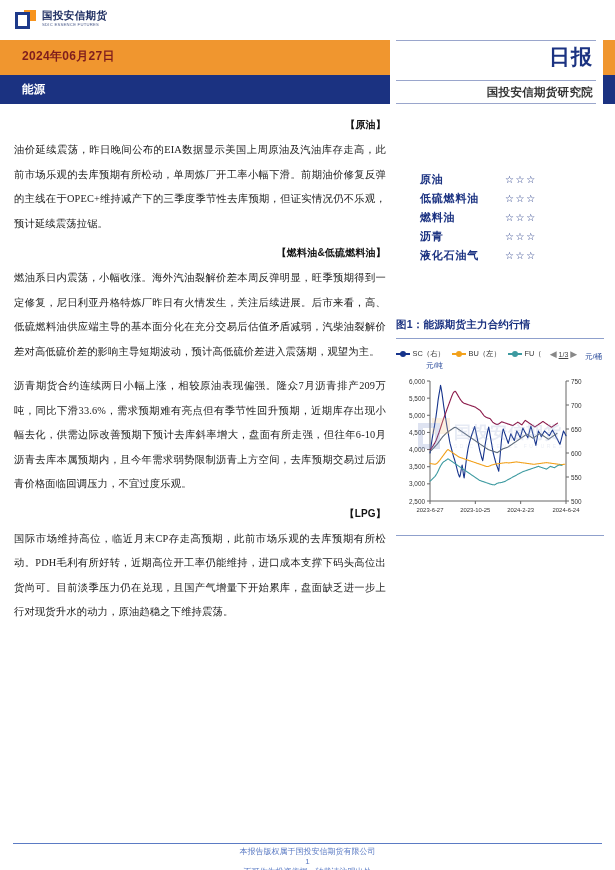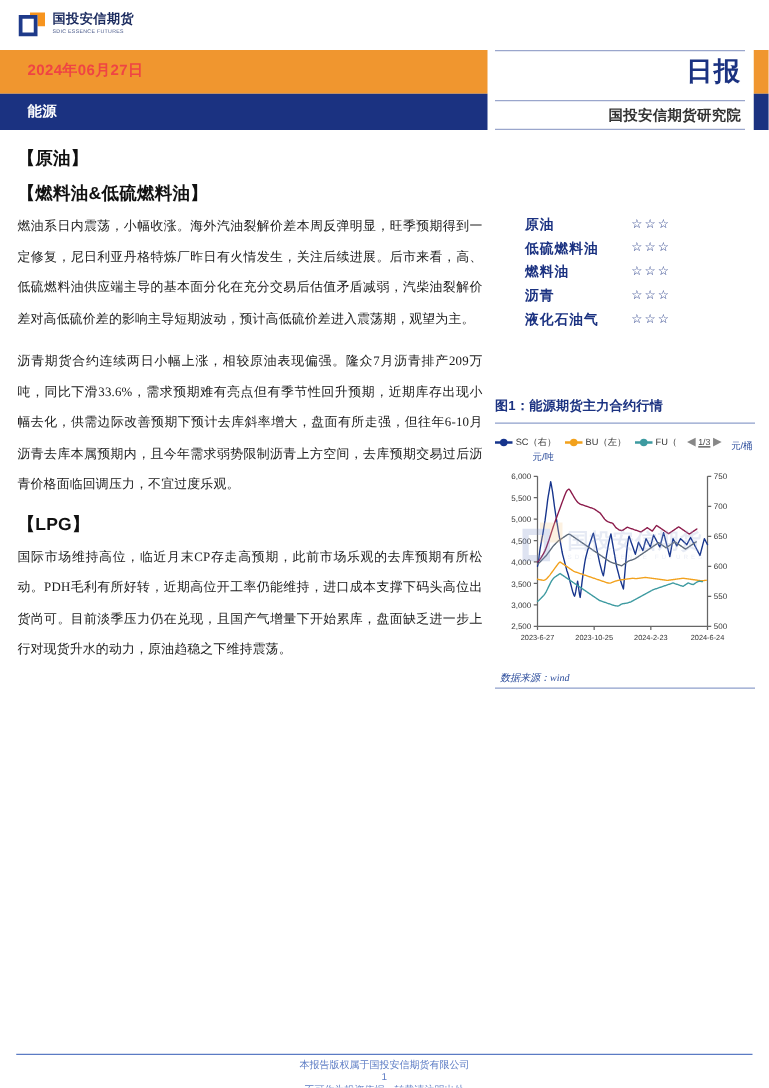--- a/index.html
+++ b/index.html
@@ -73,21 +73,21 @@
     left: 0; top: 75px;
     width: 390px; height: 29px;
     background: #1b3281;
   }
   .band-date {
     position: absolute;
     left: 22px; top: 48px;
     font-family: "Liberation Sans", sans-serif;
     font-size: 12px;
     font-weight: bold;
-    color: #ef4444;
+    color: #7f1d1d;
     letter-spacing: 0.3px;
   }
   .band-sector {
     position: absolute;
     left: 22px; top: 82px;
     font-family: "Liberation Sans", sans-serif;
     font-size: 11.5px;
     font-weight: bold;
     color: #ffffff;
     letter-spacing: 0.3px;
@@ -149,25 +149,26 @@
 
   
   .left-col {
     position: absolute;
     left: 14px; top: 118px;
     width: 372px;
   }
   .sec { margin-bottom: 10px; }
   .sec-title {
     font-family: "Liberation Sans", sans-serif;
-    font-size: 14px;
+    font-size: 10px;
     font-weight: bold;
     color: #111111;
     margin-bottom: 6px;
     letter-spacing: 0.2px;
+    text-align: right;
   }
   .sec-body {
     font-family: "Liberation Serif", "DejaVu Serif", serif;
     font-size: 10.3px;
     color: #1a1a1a;
     line-height: 24.5px;
     text-align: justify;
     text-justify: inter-ideograph;
     letter-spacing: 0.15px;
   }
@@ -402,20 +403,21 @@
   <div class="hr-line-mid"></div>
   <div class="hr-line-bot"></div>
   <div class="report-type">日报</div>
   <div class="institute">国投安信期货研究院</div>
 </div>
 
 <div class="left-col">
 
   <div class="sec">
     <div class="sec-title">【原油】</div>
+    <div class="sec-body">油价延续震荡，昨日晚间公布的EIA数据显示美国上周原油及汽油库存走高，此前市场乐观的去库预期有所松动，单周炼厂开工率小幅下滑。前期油价修复反弹的主线在于OPEC+维持减产下的三季度季节性去库预期，但证实情况仍不乐观，预计延续震荡拉锯。</div>
   </div>
 
   <div class="sec">
     <div class="sec-title">【燃料油&amp;低硫燃料油】</div>
     <div class="sec-body">燃油系日内震荡，小幅收涨。海外汽油裂解价差本周反弹明显，旺季预期得到一定修复，尼日利亚丹格特炼厂昨日有火情发生，关注后续进展。后市来看，高、低硫燃料油供应端主导的基本面分化在充分交易后估值矛盾减弱，汽柴油裂解价差对高低硫价差的影响主导短期波动，预计高低硫价差进入震荡期，观望为主。</div>
   </div>
 
   <div class="sec">
     <div class="sec-body">沥青期货合约连续两日小幅上涨，相较原油表现偏强。隆众7月沥青排产209万吨，同比下滑33.6%，需求预期难有亮点但有季节性回升预期，近期库存出现小幅去化，供需边际改善预期下预计去库斜率增大，盘面有所走强，但往年6-10月沥青去库本属预期内，且今年需求弱势限制沥青上方空间，去库预期交易过后沥青价格面临回调压力，不宜过度乐观。</div>
   </div>
@@ -530,21 +532,20 @@
         <line x1="170" y1="128" x2="170" y2="131" stroke="#666" stroke-width="1"></line>
         <text x="170" y="139" text-anchor="middle" font-family="Liberation Sans, sans-serif" font-size="5.9" fill="#333">2024-6-24</text>
         <polyline points="34.00,80.00 34.50,78.08 35.00,74.24 35.51,70.40 36.01,66.56 36.51,63.68 37.01,60.80 37.51,57.92 38.01,55.52 38.52,52.64 39.02,49.28 39.52,46.40 40.02,43.52 40.52,39.68 41.03,35.84 41.53,32.00 42.03,27.68 42.53,24.32 43.03,21.44 43.54,18.56 44.04,15.68 44.54,12.32 45.04,14.72 45.54,17.60 46.04,20.48 46.55,24.32 47.05,28.16 47.55,32.00 48.05,35.36 48.55,38.72 49.06,41.60 49.56,44.96 50.06,47.84 50.56,51.20 51.06,54.08 51.56,56.96 52.07,59.36 52.57,62.24 53.07,65.12 53.57,68.00 54.07,70.40 54.58,72.32 55.08,74.24 55.58,76.16 56.08,78.08 56.58,80.00 57.08,81.92 57.59,83.84 58.09,85.28 58.59,86.72 59.09,88.64 59.59,90.56 60.10,92.48 60.60,94.40 61.10,96.32 61.60,98.24 62.10,100.16 62.61,101.60 63.11,103.04 63.61,104.00 64.11,102.56 64.61,100.16 65.11,97.28 65.62,94.40 66.12,92.00 66.62,95.36 67.12,99.20 67.62,102.56 68.13,104.96 68.63,101.12 69.13,96.80 69.63,92.48 70.13,88.64 70.63,84.80 71.14,81.44 71.64,78.08 72.14,75.20 72.64,72.80 73.14,70.88 73.65,68.96 74.15,67.04 74.65,65.60 75.15,63.68 75.65,62.24 76.15,60.80 76.66,59.36 77.16,57.92 77.66,56.48 78.16,55.04 78.66,53.60 79.17,55.52 79.67,57.92 80.17,60.32 80.67,62.72 81.17,65.12 81.68,67.52 82.18,69.92 82.68,72.32 83.18,74.72 83.68,77.12 84.18,79.04 84.69,80.96 85.19,82.88 85.69,84.80 86.19,86.24 86.69,87.68 87.20,84.80 87.70,81.44 88.20,78.08 88.70,74.72 89.20,71.36 89.70,68.48 90.21,65.60 90.71,62.72 91.21,60.32 91.71,57.92 92.21,56.00 92.72,54.08 93.22,56.96 93.72,59.84 94.22,62.72 94.72,65.60 95.23,68.48 95.73,71.36 96.23,74.24 96.73,77.12 97.23,80.00 97.73,81.92 98.24,83.84 98.74,85.76 99.24,87.68 99.74,89.60 100.24,91.04 100.75,92.48 101.25,93.92 101.75,95.36 102.25,96.80 102.75,98.24 103.25,92.48 103.76,86.72 104.26,80.96 104.76,75.20 105.26,69.44 105.76,64.64 106.27,60.80 106.77,57.92 107.27,56.00 107.77,57.44 108.27,58.88 108.77,60.32 109.28,61.76 109.78,63.20 110.28,64.64 110.78,66.08 111.28,67.52 111.79,68.96 112.29,70.40 112.79,68.48 113.29,66.56 113.79,64.64 114.30,62.72 114.80,60.80 115.30,61.76 115.80,62.72 116.30,63.68 116.80,64.64 117.31,65.60 117.81,66.56 118.31,67.52 118.81,65.60 119.31,63.68 119.82,61.76 120.32,59.84 120.82,57.92 121.32,58.88 121.82,59.84 122.32,60.80 122.83,61.76 123.33,62.72 123.83,63.68 124.33,64.64 124.83,62.72 125.34,60.80 125.84,58.88 126.34,56.96 126.84,55.04 127.34,56.00 127.85,56.96 128.35,57.92 128.85,58.88 129.35,59.84 129.85,60.80 130.35,61.76 130.86,62.72 131.36,63.68 131.86,64.64 132.36,62.72 132.86,60.80 133.37,58.88 133.87,56.96 134.37,55.04 134.87,53.12 135.37,55.04 135.87,56.96 136.38,58.88 136.88,60.80 137.38,62.72 137.88,64.64 138.38,66.56 138.89,68.48 139.39,70.40 139.89,72.32 140.39,69.44 140.89,66.56 141.39,63.68 141.90,60.80 142.40,57.92 142.90,58.88 143.40,59.84 143.90,60.80 144.41,61.76 144.91,62.72 145.41,63.68 145.91,62.72 146.41,61.76 146.92,60.80 147.42,59.84 147.92,58.88 148.42,57.92 148.92,58.40 149.42,58.88 149.93,59.36 150.43,59.84 150.93,60.32 151.43,60.80 151.93,61.28 152.44,61.76 152.94,62.24 153.44,62.72 153.94,61.76 154.44,60.80 154.94,59.84 155.45,58.88 155.95,57.92 156.45,56.96 156.95,57.92 157.45,58.88 157.96,59.84 158.46,60.80 158.96,61.76 159.46,62.72 159.96,63.68 160.46,64.64 160.97,65.60 161.47,66.56 161.97,67.52 162.47,68.48 162.97,69.44 163.48,70.40 163.98,71.36 164.48,69.44 164.98,67.52 165.48,65.60 165.99,63.68 166.49,61.76 166.99,59.84 167.49,57.92 167.99,58.88 168.49,59.84 169.00,60.80 169.50,61.76 170.00,62.72" fill="none" stroke="#16348c" stroke-width="1.1" stroke-linejoin="round" stroke-linecap="round"></polyline>
         <polyline points="34.00,90.29 34.50,90.46 35.00,90.63 35.51,90.70 36.01,90.80 36.51,90.90 37.01,90.97 37.51,91.04 38.01,91.14 38.52,91.25 39.02,91.31 39.52,91.14 40.02,90.97 40.52,90.63 41.03,90.29 41.53,89.77 42.03,89.26 42.53,88.64 43.03,88.06 43.54,87.47 44.04,86.86 44.54,86.17 45.04,85.49 45.54,84.80 46.04,84.11 46.55,83.43 47.05,82.74 47.55,82.06 48.05,81.37 48.55,80.69 49.06,80.00 49.56,79.31 50.06,78.63 50.56,77.94 51.06,77.43 51.56,76.91 52.07,76.57 52.57,76.91 53.07,77.26 53.57,77.60 54.07,77.94 54.58,78.29 55.08,78.63 55.58,78.97 56.08,79.31 56.58,79.66 57.08,80.00 57.59,80.34 58.09,80.69 58.59,81.03 59.09,81.37 59.59,81.71 60.10,82.06 60.60,82.40 61.10,82.74 61.60,83.09 62.10,83.43 62.61,83.77 63.11,84.11 63.61,84.29 64.11,84.46 64.61,84.63 65.11,84.80 65.62,84.97 66.12,85.14 66.62,85.31 67.12,85.49 67.62,85.66 68.13,85.83 68.63,86.00 69.13,86.17 69.63,86.34 70.13,86.51 70.63,86.69 71.14,86.86 71.64,87.03 72.14,87.20 72.64,87.37 73.14,87.54 73.65,87.71 74.15,87.89 74.65,88.06 75.15,88.23 75.65,88.40 76.15,88.57 76.66,88.74 77.16,88.91 77.66,89.09 78.16,89.26 78.66,89.43 79.17,89.60 79.67,89.77 80.17,89.94 80.67,90.11 81.17,90.29 81.68,90.46 82.18,90.63 82.68,90.80 83.18,90.97 83.68,91.14 84.18,91.31 84.69,91.49 85.19,91.66 85.69,91.83 86.19,92.00 86.69,92.17 87.20,92.34 87.70,92.51 88.20,92.69 88.70,92.86 89.20,93.03 89.70,93.20 90.21,93.37 90.71,93.44 91.21,93.51 91.71,93.54 92.21,93.44 92.72,93.30 93.22,93.10 93.72,92.89 94.22,92.69 94.72,92.48 95.23,92.27 95.73,92.07 96.23,91.93 96.73,91.79 97.23,91.66 97.73,91.52 98.24,91.38 98.74,91.25 99.24,91.14 99.74,91.04 100.24,90.97 100.75,90.90 101.25,90.83 101.75,90.77 102.25,90.70 102.75,90.63 103.25,90.56 103.76,90.49 104.26,90.42 104.76,90.35 105.26,90.29 105.76,90.22 106.27,90.15 106.77,90.08 107.27,90.01 107.77,89.94 108.27,89.87 108.77,89.81 109.28,89.74 109.78,89.67 110.28,89.60 110.78,89.67 111.28,89.74 111.79,89.81 112.29,89.87 112.79,89.94 113.29,89.87 113.79,89.81 114.30,89.74 114.80,89.67 115.30,89.60 115.80,89.53 116.30,89.46 116.80,89.39 117.31,89.33 117.81,89.26 118.31,89.19 118.81,89.12 119.31,89.05 119.82,88.98 120.32,88.91 120.82,88.98 121.32,89.05 121.82,89.12 122.32,89.19 122.83,89.26 123.33,89.33 123.83,89.39 124.33,89.46 124.83,89.53 125.34,89.60 125.84,89.67 126.34,89.74 126.84,89.81 127.34,89.87 127.85,89.94 128.35,90.01 128.85,90.08 129.35,90.15 129.85,90.22 130.35,90.29 130.86,90.35 131.36,90.42 131.86,90.49 132.36,90.56 132.86,90.63 133.37,90.70 133.87,90.77 134.37,90.83 134.87,90.90 135.37,90.97 135.87,91.04 136.38,91.11 136.88,91.18 137.38,91.25 137.88,91.31 138.38,91.25 138.89,91.18 139.39,91.11 139.89,91.04 140.39,90.97 140.89,90.90 141.39,90.83 141.90,90.77 142.40,90.70 142.90,90.63 143.40,90.56 143.90,90.49 144.41,90.42 144.91,90.35 145.41,90.29 145.91,90.22 146.41,90.15 146.92,90.08 147.42,90.01 147.92,89.94 148.42,89.87 148.92,89.81 149.42,89.74 149.93,89.67 150.43,89.60 150.93,89.67 151.43,89.74 151.93,89.81 152.44,89.87 152.94,89.94 153.44,90.01 153.94,90.08 154.44,90.15 154.94,90.22 155.45,90.29 155.95,90.35 156.45,90.42 156.95,90.49 157.45,90.56 157.96,90.63 158.46,90.70 158.96,90.77 159.46,90.83 159.96,90.90 160.46,90.97 160.97,91.04 161.47,91.11 161.97,91.18 162.47,91.25 162.97,91.31 163.48,91.38 163.98,91.45 164.48,91.52 164.98,91.59 165.48,91.66 165.99,91.59 166.49,91.52 166.99,91.45 167.49,91.38 167.99,91.31 168.49,91.25 169.00,91.18" fill="none" stroke="#f2a11c" stroke-width="1.1" stroke-linejoin="round" stroke-linecap="round"></polyline>
         <polyline points="34.00,108.11 34.50,107.77 35.00,107.43 35.51,106.91 36.01,106.40 36.51,105.89 37.01,105.37 37.51,104.86 38.01,104.34 38.52,103.83 39.02,103.31 39.52,102.63 40.02,101.94 40.52,101.09 41.03,100.23 41.53,99.20 42.03,98.17 42.53,97.14 43.03,96.11 43.54,95.09 44.04,94.06 44.54,93.03 45.04,92.17 45.54,91.31 46.04,90.63 46.55,89.94 47.05,89.43 47.55,88.91 48.05,88.57 48.55,88.23 49.06,87.89 49.56,87.54 50.06,87.20 50.56,86.86 51.06,86.51 51.56,86.17 52.07,85.83 52.57,86.17 53.07,86.51 53.57,86.86 54.07,87.20 54.58,87.54 55.08,87.89 55.58,88.23 56.08,88.57 56.58,88.91 57.08,89.26 57.59,89.60 58.09,89.94 58.59,90.29 59.09,90.63 59.59,90.97 60.10,91.31 60.60,91.66 61.10,92.00 61.60,92.34 62.10,92.69 62.61,93.03 63.11,93.37 63.61,93.71 64.11,94.06 64.61,94.40 65.11,94.74 65.62,95.09 66.12,95.43 66.62,95.77 67.12,96.11 67.62,96.46 68.13,96.80 68.63,97.14 69.13,97.49 69.63,97.83 70.13,98.17 70.63,98.51 71.14,98.86 71.64,99.20 72.14,99.54 72.64,99.89 73.14,100.23 73.65,100.57 74.15,100.91 74.65,101.26 75.15,101.60 75.65,101.94 76.15,102.29 76.66,102.63 77.16,102.97 77.66,103.31 78.16,103.66 78.66,104.00 79.17,104.34 79.67,104.69 80.17,105.03 80.67,105.37 81.17,105.71 81.68,106.06 82.18,106.40 82.68,106.74 83.18,107.09 83.68,107.43 84.18,107.60 84.69,107.77 85.19,107.94 85.69,108.11 86.19,108.29 86.69,108.46 87.20,108.63 87.70,108.80 88.20,108.97 88.70,109.14 89.20,109.31 89.70,109.49 90.21,109.66 90.71,109.83 91.21,110.00 91.71,110.17 92.21,110.34 92.72,110.51 93.22,110.69 93.72,110.86 94.22,111.03 94.72,111.20 95.23,111.37 95.73,111.54 96.23,111.61 96.73,111.68 97.23,111.75 97.73,111.82 98.24,111.89 98.74,111.71 99.24,111.54 99.74,111.20 100.24,110.86 100.75,110.51 101.25,110.34 101.75,110.17 102.25,110.00 102.75,109.90 103.25,109.83 103.76,109.76 104.26,109.69 104.76,109.62 105.26,109.55 105.76,109.49 106.27,109.31 106.77,109.14 107.27,108.97 107.77,108.80 108.27,108.63 108.77,108.46 109.28,108.18 109.78,107.91 110.28,107.63 110.78,107.36 111.28,107.09 111.79,106.81 112.29,106.54 112.79,106.26 113.29,105.99 113.79,105.71 114.30,105.44 114.80,105.17 115.30,104.89 115.80,104.62 116.30,104.34 116.80,104.07 117.31,103.79 117.81,103.52 118.31,103.25 118.81,102.97 119.31,102.70 119.82,102.42 120.32,102.15 120.82,101.87 121.32,101.60 121.82,101.33 122.32,101.05 122.83,100.78 123.33,100.50 123.83,100.23 124.33,99.95 124.83,99.68 125.34,99.41 125.84,99.13 126.34,98.86 126.84,98.69 127.34,98.51 127.85,98.34 128.35,98.17 128.85,98.00 129.35,97.83 129.85,97.66 130.35,97.49 130.86,97.31 131.36,97.14 131.86,96.97 132.36,96.80 132.86,96.63 133.37,96.46 133.87,96.29 134.37,96.11 134.87,95.94 135.37,95.77 135.87,95.60 136.38,95.43 136.88,95.26 137.38,95.09 137.88,94.91 138.38,94.74 138.89,94.57 139.39,94.40 139.89,94.23 140.39,94.06 140.89,93.89 141.39,93.71 141.90,93.54 142.40,93.37 142.90,93.54 143.40,93.71 143.90,93.89 144.41,94.06 144.91,94.23 145.41,94.40 145.91,94.57 146.41,94.74 146.92,94.91 147.42,95.09 147.92,95.26 148.42,95.43 148.92,95.60 149.42,95.77 149.93,95.94 150.43,96.11 150.93,95.77 151.43,95.43 151.93,95.09 152.44,94.74 152.94,94.40 153.44,94.06 153.94,93.71 154.44,93.37 154.94,93.54 155.45,93.71 155.95,93.89 156.45,94.06 156.95,94.23 157.45,94.40 157.96,94.57 158.46,94.74 158.96,94.40 159.46,94.06 159.96,93.71 160.46,93.37 160.97,93.03 161.47,92.69 161.97,92.51 162.47,92.34 162.97,92.17 163.48,92.00 163.98,92.07 164.48,92.14 164.98,92.21 165.48,92.27 165.99,92.34" fill="none" stroke="#3d9aa0" stroke-width="1.1" stroke-linejoin="round" stroke-linecap="round"></polyline>
         <polyline points="34.00,76.57 34.50,76.23 35.00,75.71 35.51,75.03 36.01,74.34 36.51,73.66 37.01,72.97 37.51,72.11 38.01,71.26 38.52,70.40 39.02,69.54 39.52,68.51 40.02,67.49 40.52,66.29 41.03,64.91 41.53,63.54 42.03,62.17 42.53,60.80 43.03,59.43 43.54,57.89 44.04,56.34 44.54,54.80 45.04,53.26 45.54,51.71 46.04,50.17 46.55,48.63 47.05,47.09 47.55,45.71 48.05,44.34 48.55,42.97 49.06,41.60 49.56,40.23 50.06,38.86 50.56,37.49 51.06,36.11 51.56,34.74 52.07,33.37 52.57,32.00 53.07,30.63 53.57,29.26 54.07,27.89 54.58,26.51 55.08,25.14 55.58,23.77 56.08,22.57 56.58,21.37 57.08,20.34 57.59,19.49 58.09,18.97 58.59,18.63 59.09,18.29 59.59,18.63 60.10,19.31 60.60,20.17 61.10,21.03 61.60,21.89 62.10,22.74 62.61,23.60 63.11,24.46 63.61,25.31 64.11,26.17 64.61,26.86 65.11,27.54 65.62,28.23 66.12,28.74 66.62,29.26 67.12,29.60 67.62,29.94 68.13,30.29 68.63,30.46 69.13,30.63 69.63,30.80 70.13,30.97 70.63,31.14 71.14,31.31 71.64,31.49 72.14,31.66 72.64,31.83 73.14,32.00 73.65,32.17 74.15,32.34 74.65,32.51 75.15,32.69 75.65,32.86 76.15,33.03 76.66,33.20 77.16,33.37 77.66,33.54 78.16,33.71 78.66,33.89 79.17,34.06 79.67,34.40 80.17,34.74 80.67,35.09 81.17,35.43 81.68,35.77 82.18,36.11 82.68,36.46 83.18,36.80 83.68,37.14 84.18,37.49 84.69,38.17 85.19,38.86 85.69,39.54 86.19,40.23 86.69,40.91 87.20,41.60 87.70,42.29 88.20,42.80 88.70,43.31 89.20,43.66 89.70,44.00 90.21,44.34 90.71,44.51 91.21,44.69 91.71,44.86 92.21,45.03 92.72,45.20 93.22,45.37 93.72,45.54 94.22,45.71 94.72,46.40 95.23,47.09 95.73,47.77 96.23,48.46 96.73,49.14 97.23,49.49 97.73,49.83 98.24,50.17 98.74,50.51 99.24,50.86 99.74,51.03 100.24,51.20 100.75,51.37 101.25,51.54 101.75,51.37 102.25,51.20 102.75,50.86 103.25,50.51 103.76,50.17 104.26,49.83 104.76,49.49 105.26,49.14 105.76,48.80 106.27,48.97 106.77,49.14 107.27,49.31 107.77,49.49 108.27,49.66 108.77,49.83 109.28,50.00 109.78,50.17 110.28,50.34 110.78,50.51 111.28,50.69 111.79,50.86 112.29,51.03 112.79,51.20 113.29,51.37 113.79,51.54 114.30,51.71 114.80,51.89 115.30,52.06 115.80,52.23 116.30,52.40 116.80,52.57 117.31,52.23 117.81,51.89 118.31,51.54 118.81,51.20 119.31,50.86 119.82,50.51 120.32,50.17 120.82,49.83 121.32,49.49 121.82,49.14 122.32,49.49 122.83,49.83 123.33,50.17 123.83,50.51 124.33,50.86 124.83,51.20 125.34,51.54 125.84,51.89 126.34,51.20 126.84,50.51 127.34,49.83 127.85,49.14 128.35,48.46 128.85,47.77 129.35,47.43 129.85,47.77 130.35,48.11 130.86,48.46 131.36,48.80 131.86,49.14 132.36,49.49 132.86,49.83 133.37,50.17 133.87,50.51 134.37,50.86 134.87,51.20 135.37,51.54 135.87,51.89 136.38,52.23 136.88,52.57 137.38,52.91 137.88,53.26 138.38,53.60 138.89,53.94 139.39,53.60 139.89,53.26 140.39,52.91 140.89,52.57 141.39,52.23 141.90,51.89 142.40,51.54 142.90,51.20 143.40,50.86 143.90,50.51 144.41,50.17 144.91,49.83 145.41,49.49 145.91,49.14 146.41,48.80 146.92,48.46 147.42,48.80 147.92,49.14 148.42,49.49 148.92,49.83 149.42,50.17 149.93,50.51 150.43,50.86 150.93,51.20 151.43,51.54 151.93,51.89 152.44,52.23 152.94,52.57 153.44,52.91 153.94,53.26 154.44,53.60 154.94,53.94 155.45,54.29 155.95,53.94 156.45,53.60 156.95,53.26 157.45,52.91 157.96,52.57 158.46,52.23 158.96,51.89 159.46,51.54 159.96,51.20 160.46,50.86 160.97,50.51 161.47,50.17" fill="none" stroke="#8b1a4a" stroke-width="1.1" stroke-linejoin="round" stroke-linecap="round"></polyline>
         <polyline points="34.00,78.29 34.50,77.94 35.00,77.60 35.51,77.09 36.01,76.57 36.51,76.06 37.01,75.54 37.51,75.03 38.01,74.51 38.52,74.00 39.02,73.49 39.52,72.97 40.02,72.46 40.52,71.94 41.03,71.43 41.53,70.74 42.03,70.06 42.53,69.37 43.03,68.69 43.54,68.00 44.04,67.31 44.54,66.63 45.04,65.94 45.54,65.26 46.04,64.57 46.55,63.89 47.05,63.37 47.55,62.86 48.05,62.34 48.55,61.83 49.06,61.31 49.56,60.80 50.06,60.29 50.56,59.77 51.06,59.43 51.56,59.09 52.07,58.74 52.57,58.40 53.07,58.06 53.57,57.71 54.07,57.37 54.58,57.03 55.08,56.69 55.58,56.34 56.08,56.00 56.58,55.66 57.08,55.31 57.59,54.97 58.09,54.63 58.59,54.46 59.09,54.29 59.59,54.46 60.10,54.63 60.60,54.97 61.10,55.31 61.60,55.66 62.10,56.00 62.61,56.34 63.11,56.69 63.61,57.03 64.11,57.37 64.61,57.71 65.11,58.06 65.62,58.40 66.12,58.74 66.62,59.09 67.12,59.43 67.62,59.77 68.13,60.11 68.63,60.46 69.13,60.80 69.63,61.14 70.13,61.49 70.63,61.83 71.14,62.17 71.64,62.51 72.14,62.86 72.64,63.20 73.14,63.54 73.65,63.89 74.15,64.23 74.65,64.57 75.15,64.91 75.65,65.26 76.15,65.60 76.66,65.94 77.16,66.29 77.66,66.63 78.16,66.97 78.66,67.31 79.17,67.66 79.67,68.00 80.17,68.34 80.67,68.69 81.17,69.03 81.68,69.37 82.18,69.71 82.68,70.06 83.18,70.40 83.68,70.74 84.18,71.09 84.69,71.43 85.19,71.77 85.69,72.11 86.19,72.46 86.69,72.80 87.20,73.14 87.70,73.49 88.20,73.83 88.70,74.17 89.20,74.51 89.70,74.86 90.21,75.20 90.71,75.54 91.21,75.89 91.71,76.23 92.21,76.57 92.72,76.74 93.22,76.91 93.72,77.09 94.22,77.26 94.72,77.43 95.23,77.60 95.73,77.77 96.23,77.94 96.73,78.11 97.23,78.29 97.73,78.46 98.24,78.63 98.74,78.80 99.24,78.97 99.74,79.14 100.24,79.31 100.75,79.49 101.25,79.66 101.75,79.31 102.25,78.97 102.75,78.63 103.25,78.29 103.76,77.94 104.26,77.60 104.76,77.26 105.26,76.91 105.76,76.57 106.27,76.23 106.77,75.89 107.27,75.71 107.77,75.54 108.27,75.37 108.77,75.20 109.28,75.03 109.78,74.86 110.28,74.69 110.78,74.51 111.28,74.34 111.79,74.17 112.29,73.83 112.79,73.49 113.29,73.14 113.79,72.80 114.30,72.46 114.80,72.11 115.30,71.77 115.80,71.43 116.30,71.09 116.80,70.74 117.31,70.40 117.81,70.06 118.31,69.71 118.81,69.37 119.31,69.03 119.82,68.69 120.32,68.34 120.82,68.00 121.32,67.66 121.82,67.31 122.32,66.97 122.83,66.63 123.33,66.29 123.83,65.94 124.33,65.60 124.83,65.26 125.34,64.91 125.84,64.57 126.34,64.23 126.84,63.89 127.34,63.54 127.85,63.20 128.35,62.86 128.85,62.51 129.35,62.17 129.85,61.83 130.35,61.49 130.86,61.14 131.36,61.49 131.86,61.83 132.36,62.17 132.86,62.51 133.37,62.86 133.87,63.20 134.37,63.54 134.87,63.89 135.37,64.23 135.87,64.57 136.38,64.91 136.88,65.26 137.38,64.91 137.88,64.57 138.38,64.23 138.89,63.89 139.39,63.54 139.89,63.20 140.39,62.86 140.89,62.51 141.39,62.17 141.90,61.83 142.40,61.49 142.90,61.14 143.40,60.80 143.90,60.46 144.41,60.80 144.91,61.14 145.41,61.49 145.91,61.83 146.41,62.17 146.92,62.51 147.42,62.86 147.92,63.20 148.42,63.54 148.92,63.89 149.42,64.23 149.93,64.57 150.43,64.91 150.93,65.26 151.43,65.60 151.93,65.94 152.44,66.29 152.94,65.94 153.44,65.60 153.94,65.26 154.44,64.91 154.94,64.57 155.45,64.23 155.95,63.89 156.45,63.54 156.95,63.20 157.45,62.86 157.96,62.51 158.46,62.17 158.96,61.83 159.46,61.49 159.96,61.14 160.46,60.80 160.97,60.46" fill="none" stroke="#5d6a7a" stroke-width="1.1" stroke-linejoin="round" stroke-linecap="round"></polyline>
       </svg>
   </div>
 
-  <div class="chart-source">数据来源：wind</div>
   <div class="chart-underline"></div>
 </div>
 
 <div class="footer-rule"></div>
 <div class="footer">
   <span>本报告版权属于国投安信期货有限公司</span>
   <span class="footer-center">1</span>
   <span>不可作为投资依据，转载请注明出处</span>
 </div>
 

